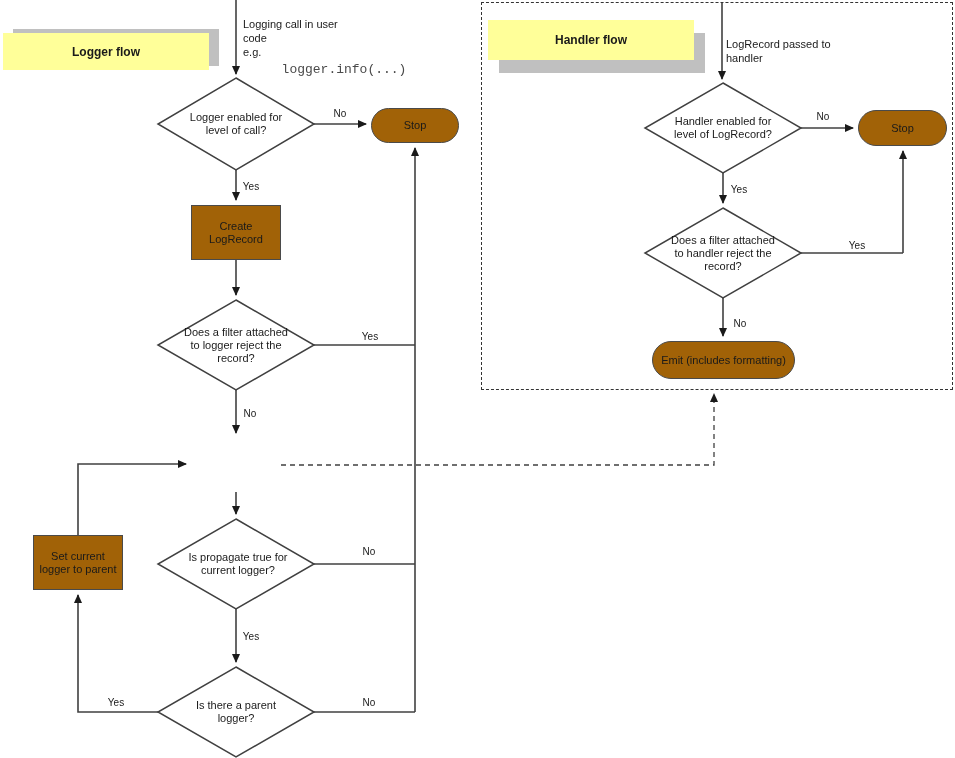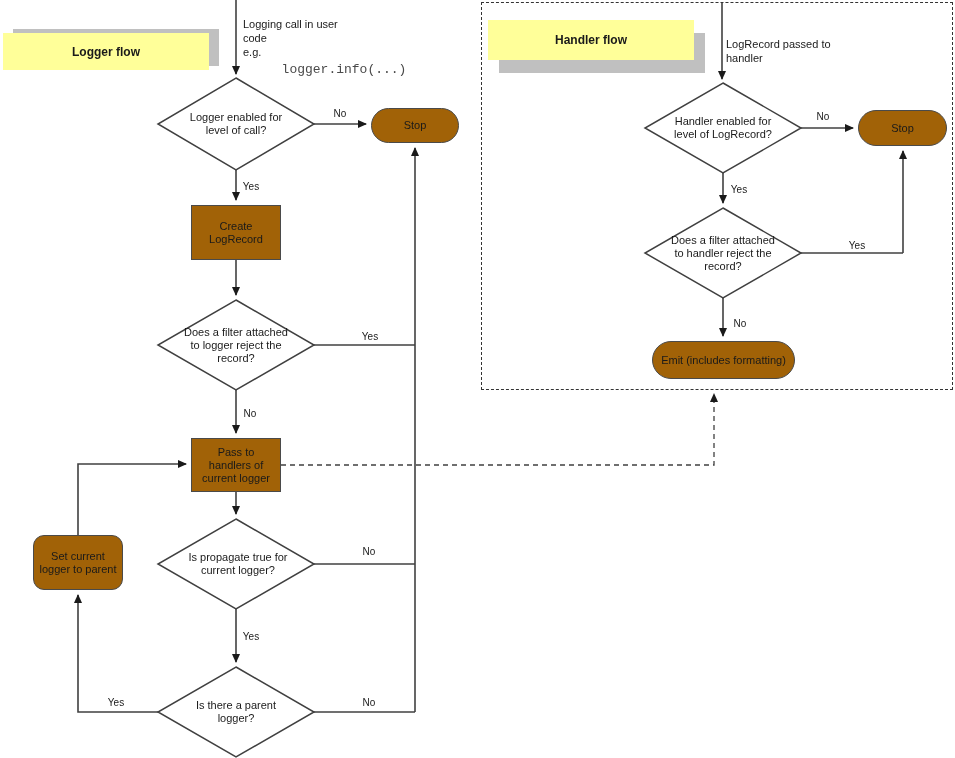--- a/index.html
+++ b/index.html
@@ -112,26 +112,23 @@
 handler</div>
 
   <div class="diamond-label" style="left:166px; top:94px; width:140px; height:60px;">Logger enabled for
 level of call?</div>
   <div class="node-box stop-node" style="left:371px; top:108px; width:88px; height:35px;">Stop</div>
   <div class="node-box" style="left:191px; top:205px; width:90px; height:55px;">Create
 LogRecord</div>
   <div class="diamond-label" style="left:166px; top:315px; width:140px; height:60px;">Does a filter attached
 to logger reject the
 record?</div>
-  <div class="node-box" style="left:191px; top:438px; width:90px; height:54px;">Pass to
-handlers of
-current logger</div>
   <div class="diamond-label" style="left:168px; top:534px; width:140px; height:60px;">Is propagate true for
 current logger?</div>
-  <div class="node-box" style="left:33px; top:535px; width:90px; height:55px;border-radius:11px;">Set current
+  <div class="node-box" style="left:33px; top:535px; width:90px; height:55px;">Set current
 logger to parent</div>
   <div class="diamond-label" style="left:653px; top:98px; width:140px; height:60px;">Handler enabled for
 level of LogRecord?</div>
 
   <div class="diamond-label" style="left:166px; top:682px; width:140px; height:60px;">Is there a parent
 logger?</div>
   <div class="node-box stop-node" style="left:858px; top:110px; width:89px; height:36px;">Stop</div>
   <div class="diamond-label" style="left:653px; top:223px; width:140px; height:60px;">Does a filter attached
 to handler reject the
 record?</div>

